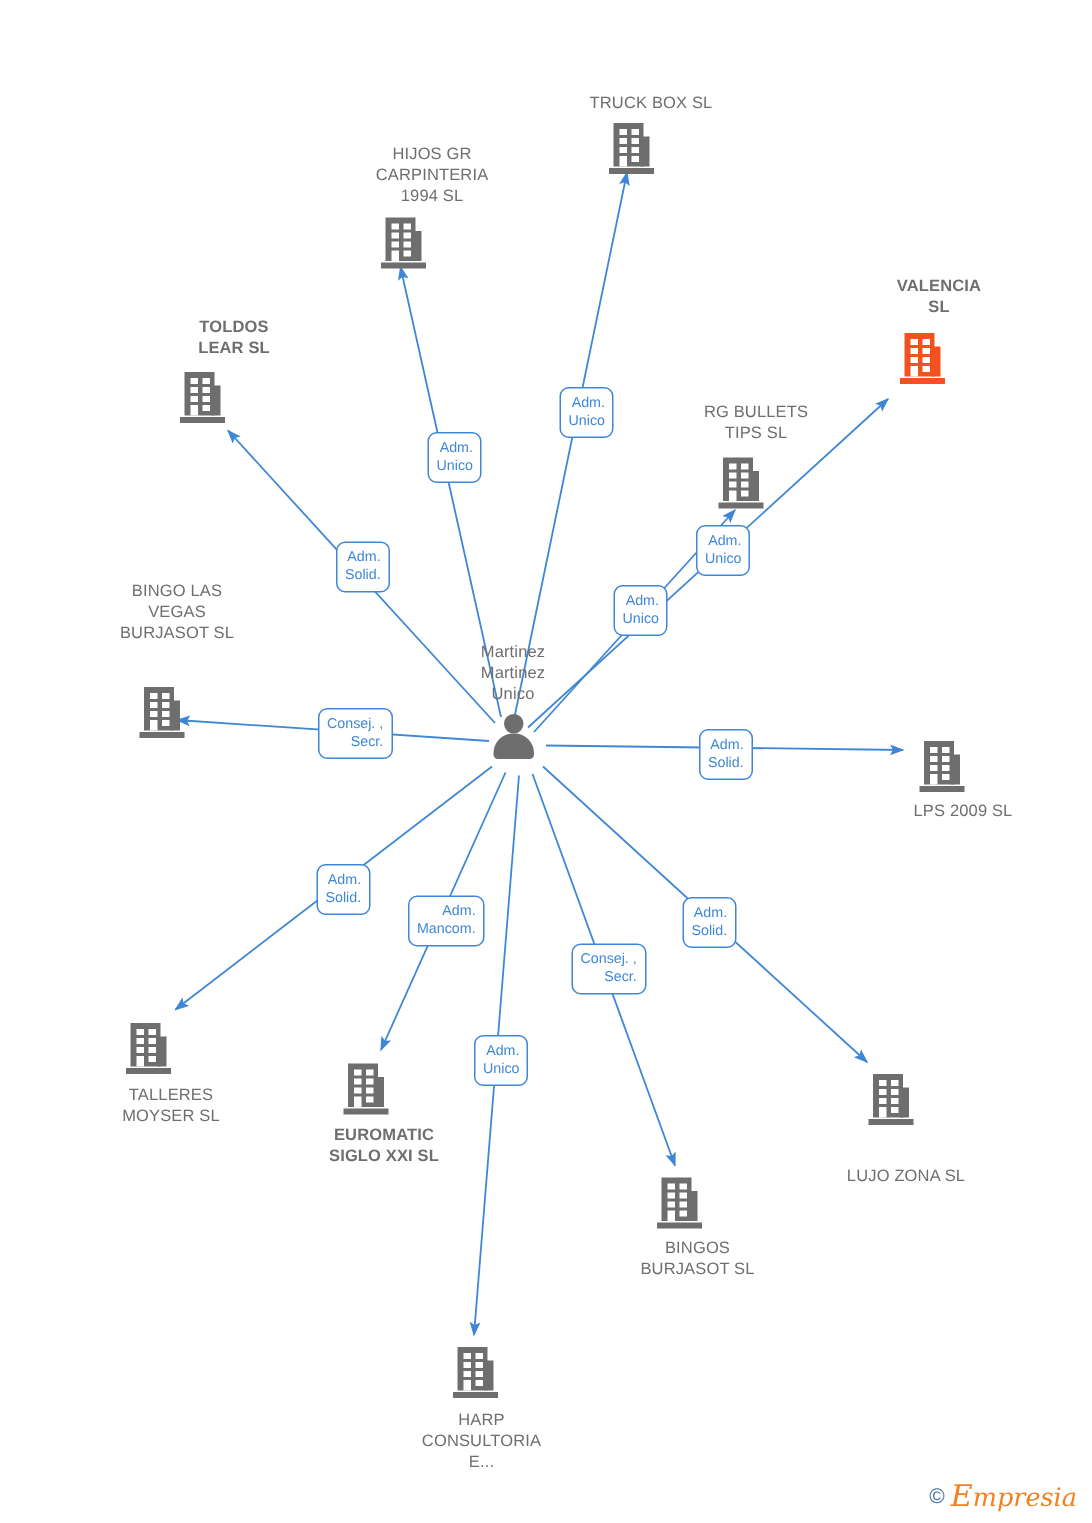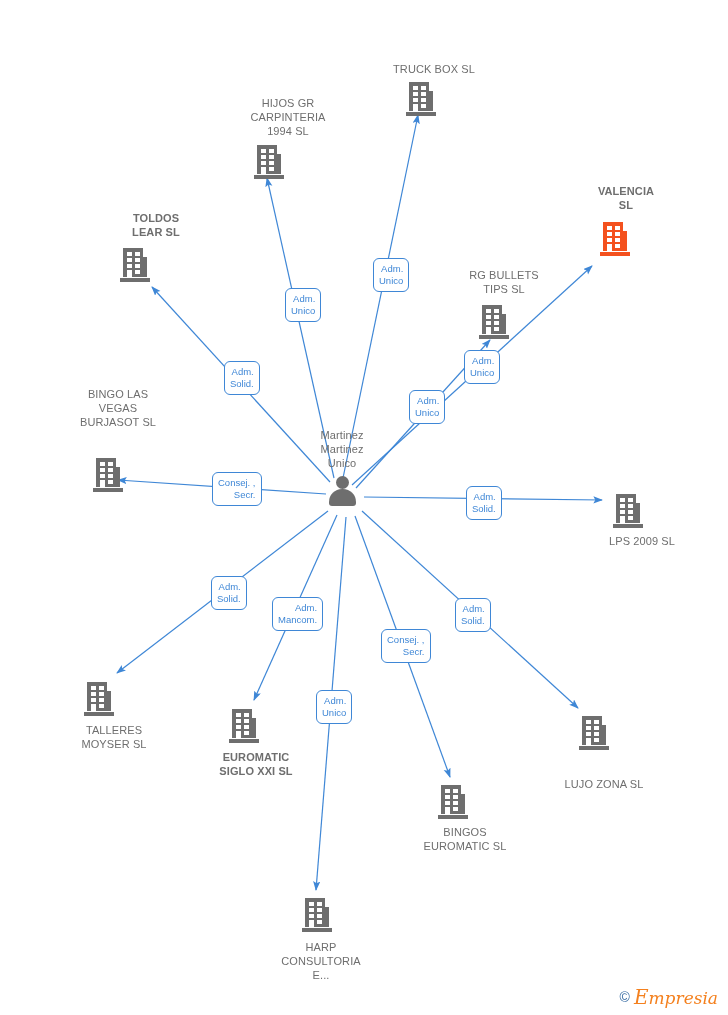--- a/index.html
+++ b/index.html
@@ -261,21 +261,21 @@
           <i class="win" style="left:14.5px;top:10px"></i>
           <i class="win" style="left:6.5px;top:16px"></i>
           <i class="win" style="left:14.5px;top:16px"></i>
           <i class="win" style="left:14.5px;top:22px"></i>
           <i class="door" style="left:6.5px;top:22px"></i>
           <div class="base"></div>
         </div>
       </div>
       <div class="node" style="left: 409px; top: 825px; width: 112px;">
         <div class="node-label">BINGOS
-EUROMATIC  SL</div>
+BURJASOT  SL</div>
       </div>
       <div class="node" style="left: 438px; top: 785px;">
         <div class="bld">
           <div class="tower"></div>
           <div class="wing"></div>
           <i class="win" style="left:6.5px;top:4px"></i>
           <i class="win" style="left:14.5px;top:4px"></i>
           <i class="win" style="left:6.5px;top:10px"></i>
           <i class="win" style="left:14.5px;top:10px"></i>
           <i class="win" style="left:6.5px;top:16px"></i>

